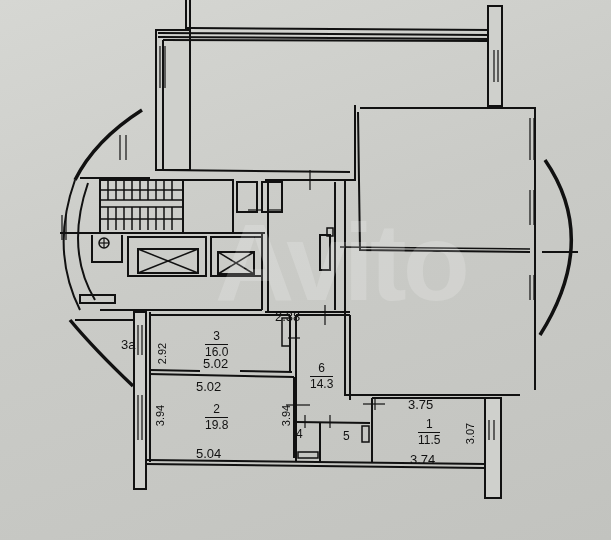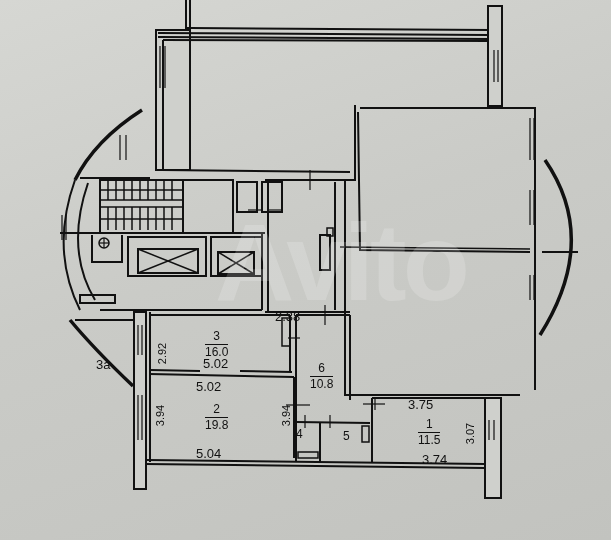--- a/index.html
+++ b/index.html
@@ -185,28 +185,28 @@
 <div class="room-num" style="left:205px;top:403px;">
   <span class="n">2</span>
   <span class="a">19.8</span>
 </div>
 <div class="lbl vert" style="left:150px;top:410px;font-size:11px;">3.94</div>
 <div class="lbl vert" style="left:276px;top:410px;font-size:11px;">3.94</div>
 <div class="lbl" style="left:196px;top:447px;text-align:center;">5.04</div>
 
 <div class="room-num" style="left:310px;top:362px;">
   <span class="n">6</span>
-  <span class="a">10.8</span>
+  <span class="a">14.3</span>
 </div>
 
 <div class="lbl" style="left:296px;top:428px;font-size:12px;">4</div>
 <div class="lbl" style="left:343px;top:430px;font-size:12px;">5</div>
 
 <div class="lbl" style="left:408px;top:398px;">3.75</div>
 <div class="room-num" style="left:418px;top:418px;">
   <span class="n">1</span>
   <span class="a">11.5</span>
 </div>
 <div class="lbl vert" style="left:460px;top:428px;font-size:11px;">3.07</div>
-<div class="lbl" style="left:422px;top:453px;">3.74</div>
-
-<div class="lbl" style="left:96px;top:338px;margin-top:20px;">3а</div>
+<div class="lbl" style="left:410px;top:453px;">3.74</div>
+
+<div class="lbl" style="left:121px;top:338px;">3а</div>
 <div class="lbl" style="left:275px;top:310px;">2.38</div>
 
 </body></html>

